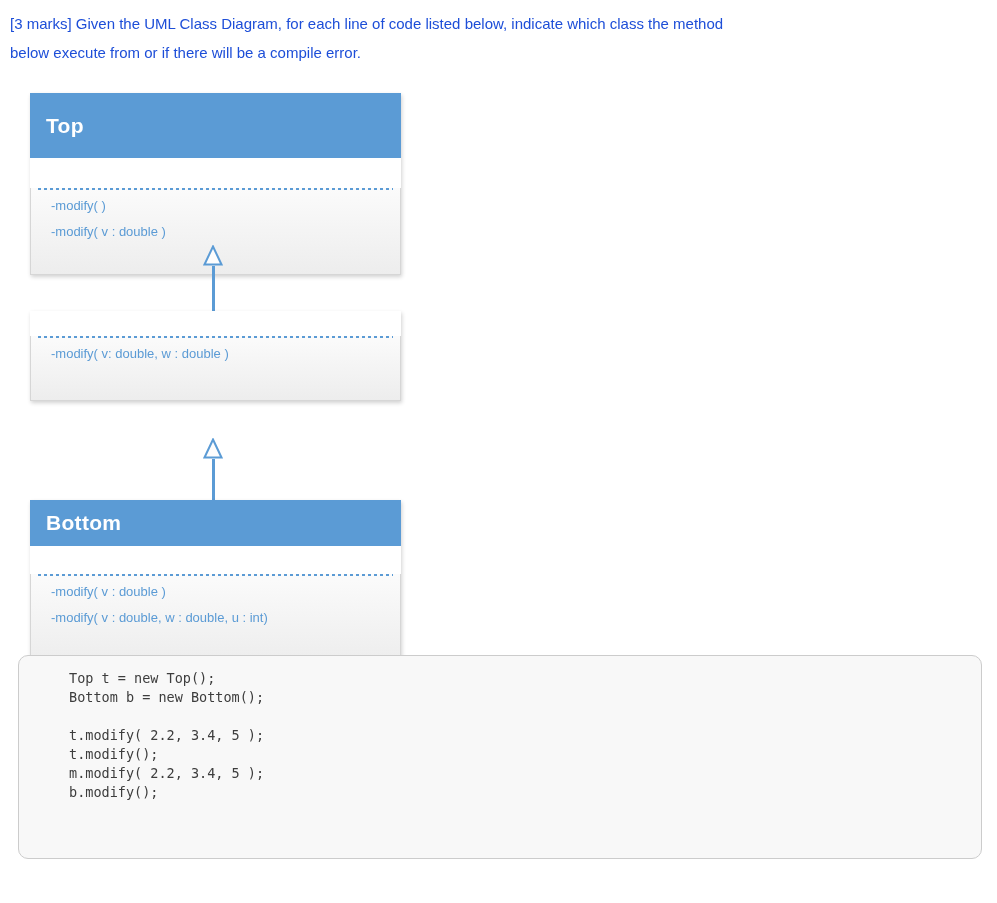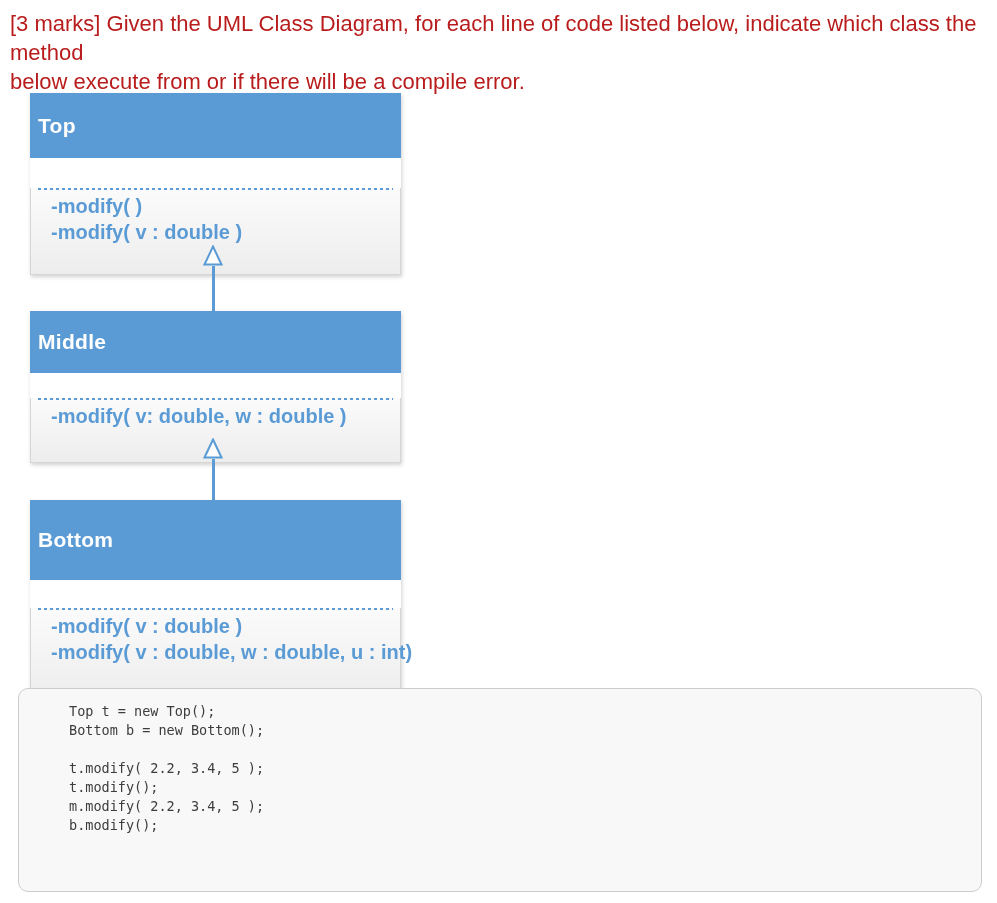--- a/index.html
+++ b/index.html
@@ -11,74 +11,73 @@
     font-family: "Liberation Sans", sans-serif;
     overflow: hidden;
   }
 
   
   .question {
     position: absolute;
     left: 10px;
     top: 9px;
     width: 975px;
-    color: #b91c1c;
-    font-size: 22px;
+    color: #1d4ed8;
+    font-size: 15px;
     line-height: 29px;
   }
 
   
   .uml-box {
     position: absolute;
     left: 30px;
     width: 371px;
     box-shadow: 1px 2px 4px rgba(0,0,0,0.18);
   }
   .uml-header {
     background: #5b9bd5;
     color: #ffffff;
     font-size: 21px;
     font-weight: 600;
     letter-spacing: 0.3px;
     display: flex;
     align-items: center;
-    padding-left: 8px;
+    padding-left: 16px;
   }
   .uml-body {
     background: linear-gradient(#fbfbfb, #ededed);
     border: 1px solid #d6d6d6;
     border-top: none;
     box-sizing: border-box;
   }
   .uml-divider {
     height: 2px;
     margin: 0 7px;
     background-image: repeating-linear-gradient(90deg, #5b9bd5 0 3px, transparent 3px 6px);
   }
   .uml-methods { padding-top: 3px; }
   .uml-method {
     color: #5b9bd5;
-    font-size: 20px;
+    font-size: 13px;
     line-height: 26px;
     padding-left: 20px;
     white-space: pre;
-    font-weight: bold;
   }
   .box-top { top: 93px; }
   .box-top .uml-header { height: 65px; }
   .box-top .uml-body { height: 87px; }
   .box-top .uml-divider { margin-top: 30px; }
 
   .box-middle { top: 311px; }
   .box-middle .uml-header { height: 62px; }
   .box-middle .uml-body { height: 65px; }
   .box-middle .uml-divider { margin-top: 25px; }
 
   .box-bottom { top: 500px; }
-  .box-bottom .uml-header { height: 80px; }
+  .box-bottom .uml-header { height: 46px; }
   .box-bottom .uml-body { height: 89px; }
   .box-bottom .uml-divider { margin-top: 28px; }
 
   
   .arrow {
     position: absolute;
     left: 203px;
     width: 20px;
     display: flex;
     flex-direction: column;
@@ -86,21 +85,21 @@
   }
   .arrow-1 { top: 245px; height: 66px; }
   .arrow-2 { top: 438px; height: 62px; }
   .arrow svg { display: block; flex: 0 0 auto; }
   .arrow-line { width: 3px; flex: 1; background: #5b9bd5; }
 
   
   .code-box {
     position: absolute;
     left: 18px;
-    top: 688px;
+    top: 655px;
     width: 964px;
     height: 204px;
     background: #f8f8f8;
     border: 1px solid #cccccc;
     border-radius: 10px;
     box-sizing: border-box;
     padding: 13px 0 0 50px;
   }
   .code-line {
     font-family: "DejaVu Sans Mono", "Liberation Mono", monospace;
@@ -137,23 +136,20 @@
     </div>
 
     <div class="arrow arrow-1">
       <svg width="20" height="21" viewBox="0 0 20 21">
         <polygon points="10,1.5 18.5,19.5 1.5,19.5" fill="#fdfdfd" stroke="#5b9bd5" stroke-width="2"></polygon>
       </svg>
       <div class="arrow-line"></div>
     </div>
 
     <div class="uml-box box-middle">
-      <div class="uml-header">
-        <span>Middle</span>
-      </div>
       <div class="uml-body">
         <div class="uml-divider"></div>
         <div class="uml-methods">
           <div class="uml-method">-modify( v: double, w : double )</div>
         </div>
       </div>
     </div>
 
     <div class="arrow arrow-2">
       <svg width="20" height="21" viewBox="0 0 20 21">

